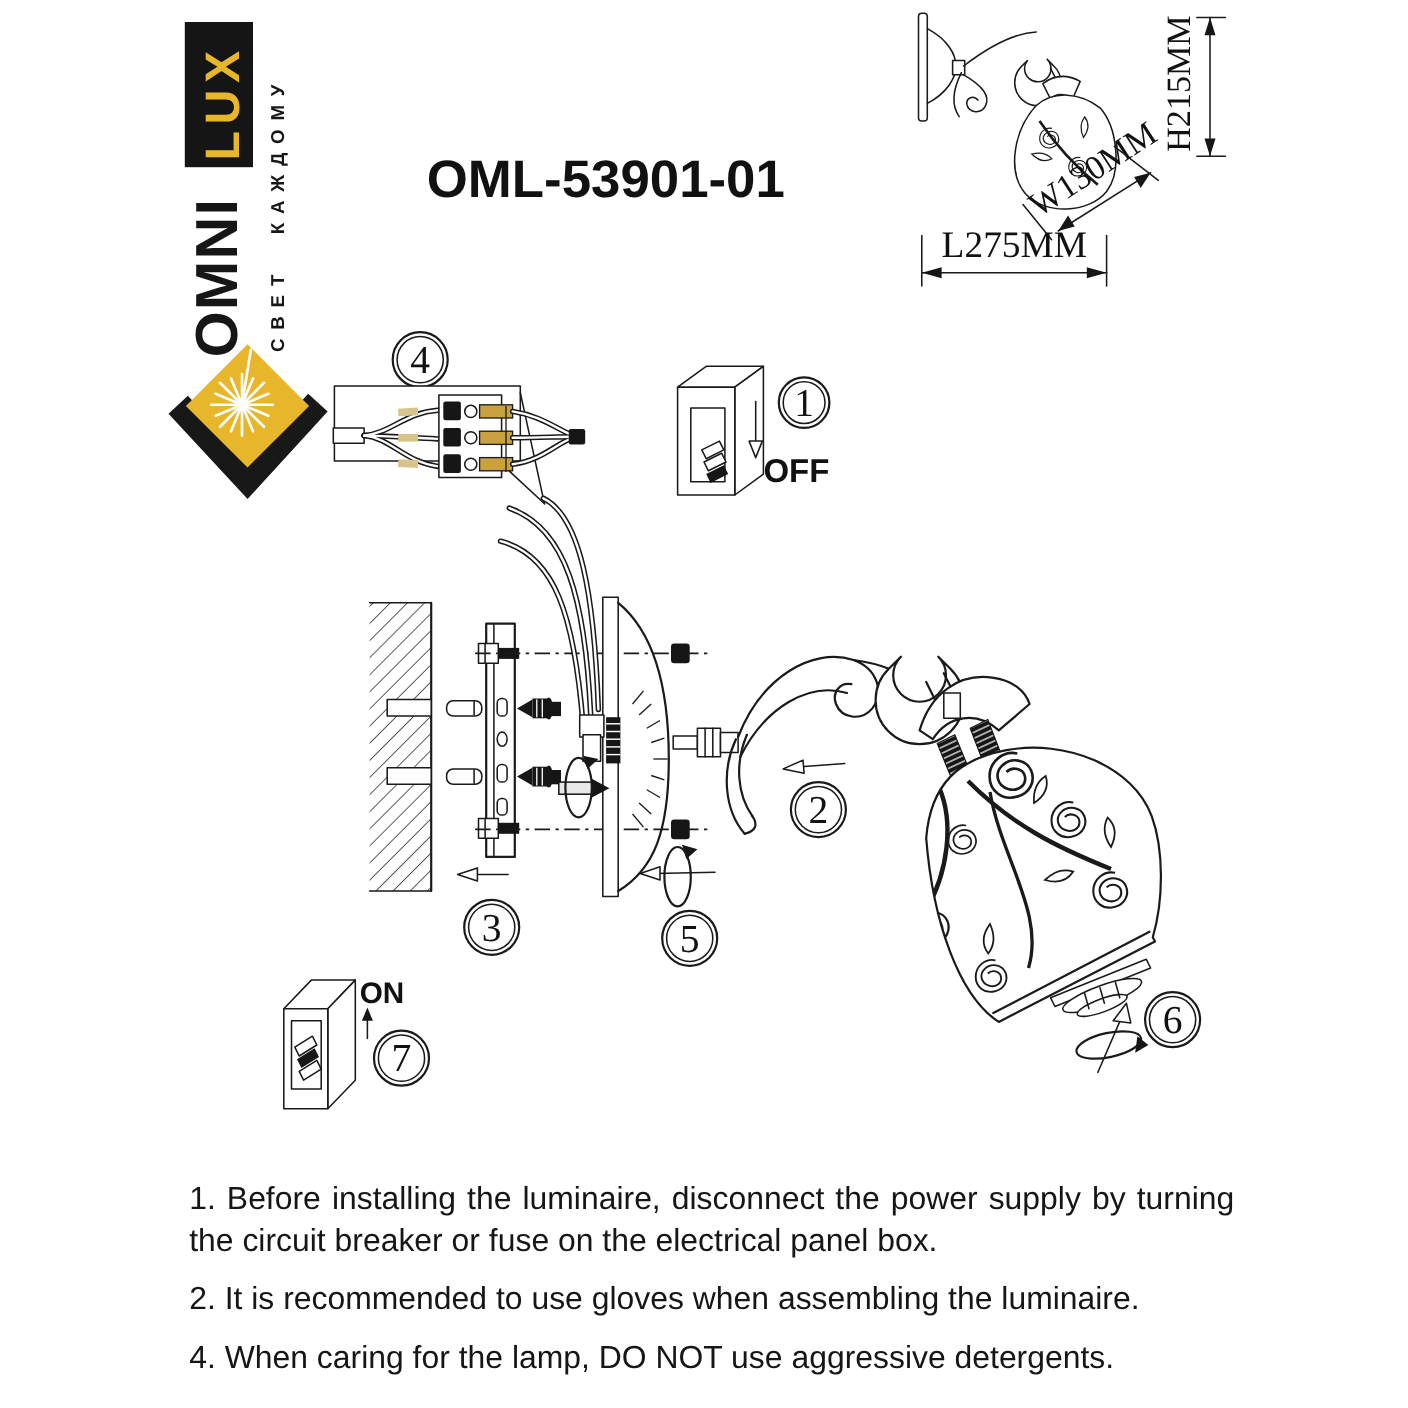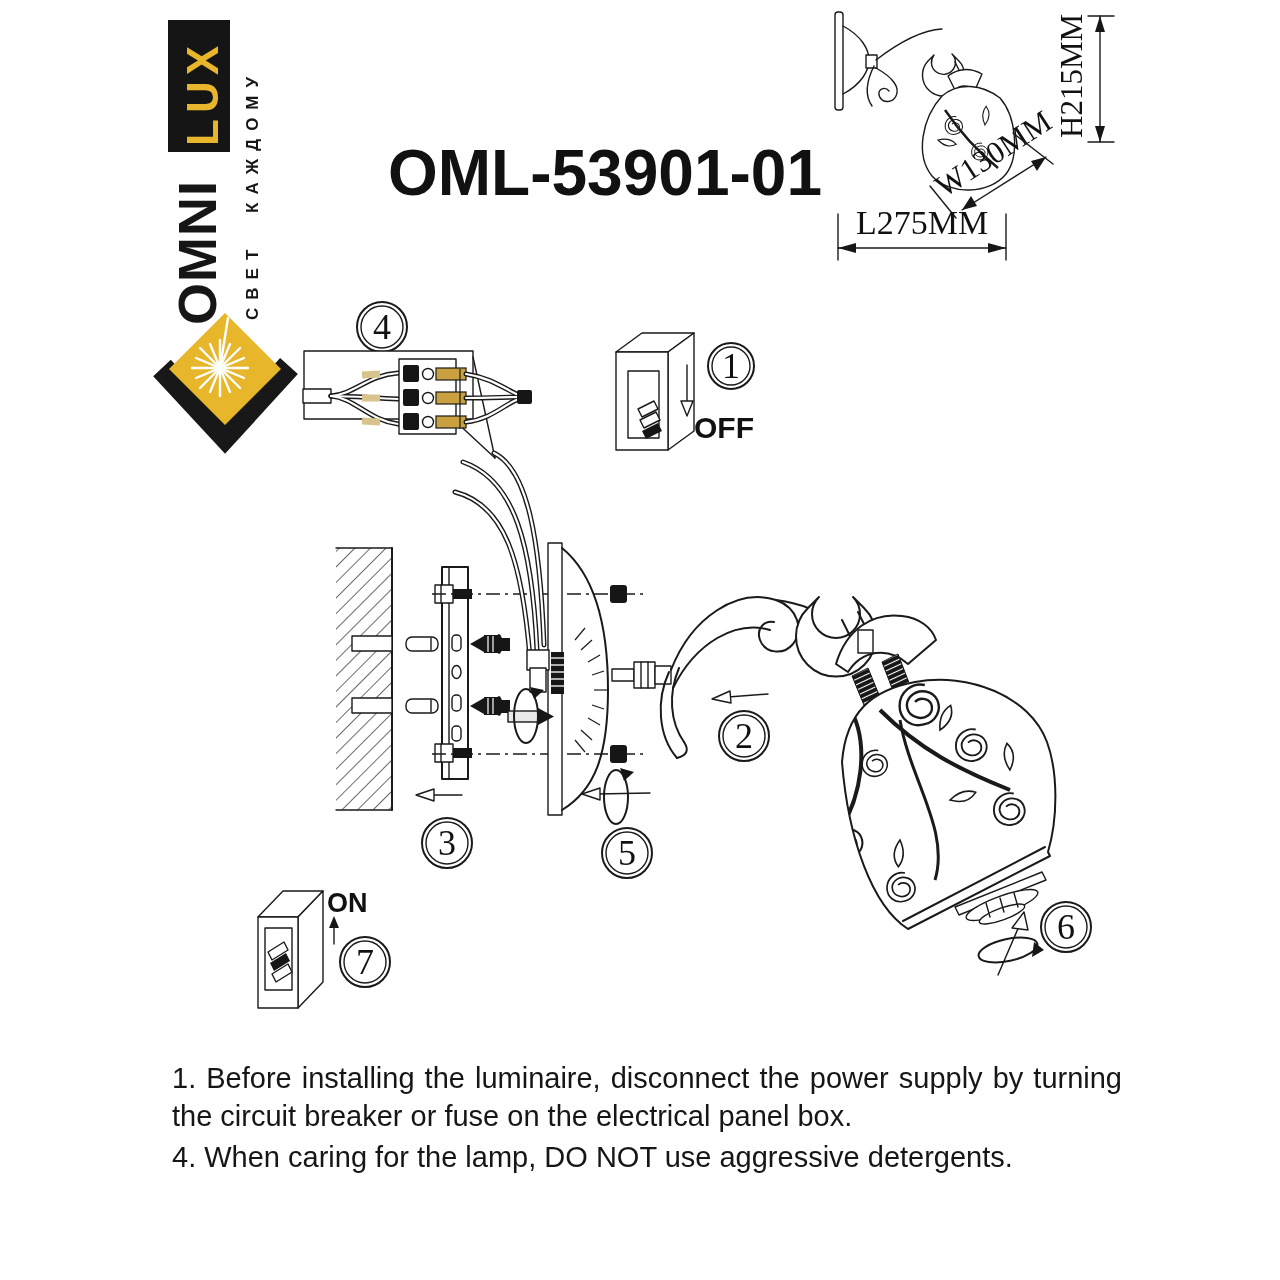--- a/index.html
+++ b/index.html
@@ -7,42 +7,42 @@
         font-family:"Liberation Sans",sans-serif;color:#1a1a1a;}
   
   .vtext{position:absolute;transform:rotate(-90deg);transform-origin:left top;white-space:nowrap;}
   .lux-box{position:absolute;left:168px;top:20px;width:62px;height:132px;background:#151515;}
   .lux-text{left:178px;top:146px;font-size:44px;font-weight:bold;color:#E8B62B;letter-spacing:6px;}
   .omni-text{left:166px;top:325px;font-size:54px;font-weight:bold;color:#161616;letter-spacing:1px;}
   .tagline{left:243px;top:320px;font-size:17px;font-weight:bold;color:#161616;
            letter-spacing:8px;word-spacing:16px;}
   .diamond-svg{position:absolute;left:150px;top:302px;}
   
-  .title{position:absolute;left:388px;top:136px;font-size:64px;font-weight:bold;
+  .title{position:absolute;left:388px;top:136px;font-size:48px;font-weight:bold;
          letter-spacing:0px;color:#111;}
   
   .diagram{position:absolute;left:0;top:0;}
   .ln{fill:none;stroke:#1a1a1a;stroke-width:2;stroke-linecap:round;stroke-linejoin:round;}
   .ln1{fill:none;stroke:#1a1a1a;stroke-width:1.4;stroke-linecap:round;stroke-linejoin:round;}
   .lnw{fill:#fff;stroke:#1a1a1a;stroke-width:2;stroke-linejoin:round;}
   .lnw1{fill:#fff;stroke:#1a1a1a;stroke-width:1.4;stroke-linejoin:round;}
   .fillb{fill:#161616;stroke:none;}
   .wire{fill:none;stroke:#1a1a1a;stroke-width:5;stroke-linecap:round;}
   .wirec{fill:none;stroke:#ffffff;stroke-width:2.2;stroke-linecap:round;}
   .dash{fill:none;stroke:#1a1a1a;stroke-width:1.6;stroke-dasharray:14 5 3 5;}
   .stepnum{font-family:"Liberation Serif",serif;font-size:36px;fill:#111;
            text-anchor:middle;}
   .dimtext{font-family:"Liberation Serif",serif;font-size:31px;fill:#111;}
   .dimtextL{font-family:"Liberation Serif",serif;font-size:34px;fill:#111;}
   .switchlabel{font-family:"Liberation Sans",sans-serif;font-weight:bold;font-size:30px;fill:#111;}
   .switchlabel2{font-family:"Liberation Sans",sans-serif;font-weight:bold;font-size:27px;fill:#111;}
   
   .instructions{position:absolute;left:172px;top:1056px;width:950px;font-size:29px;
                 line-height:1.30;color:#161616;}
-  .instructions p{margin:4px 0 2px 0;text-align:justify;}
+  .instructions p{margin:16px 0 2px 0;text-align:justify;}
 </style>
 </head>
 <body>
 
 <div class="page">
 
   <div>
     <div class="lux-box"></div>
     <div class="vtext lux-text">LUX</div>
     <div class="vtext omni-text">OMNI</div>
@@ -434,16 +434,17 @@
       <g>
         <circle cx="365" cy="962" r="25" class="lnw"></circle>
         <circle cx="365" cy="962" r="21" class="ln1"></circle>
         <text class="stepnum" x="365" y="974">7</text>
       </g>
     </g>
   </svg>
 
   <div class="instructions">
     <p>1. Before installing the luminaire, disconnect the power supply by turning the circuit breaker or fuse on the electrical panel box.</p>
+    <p>2. It is recommended to use gloves when assembling the luminaire.</p>
     <p>4. When caring for the lamp, DO NOT use aggressive detergents.</p>
   </div>
 
 </div>
 
 </body></html>

